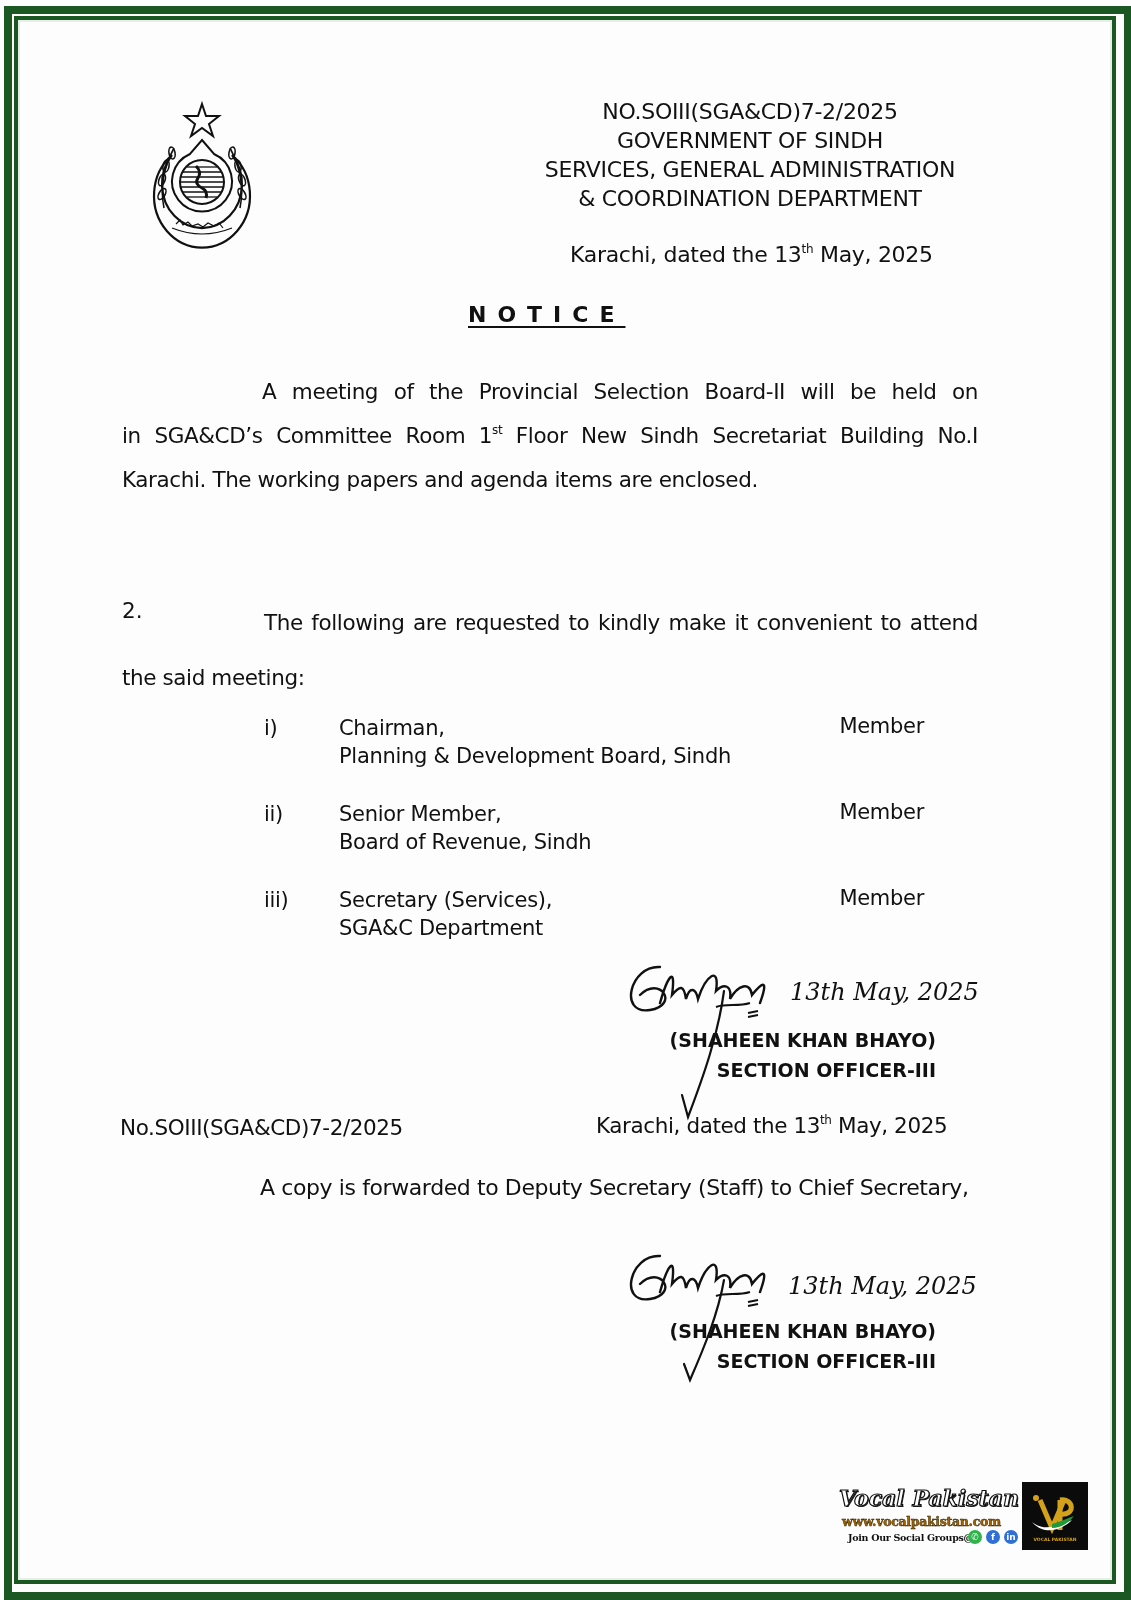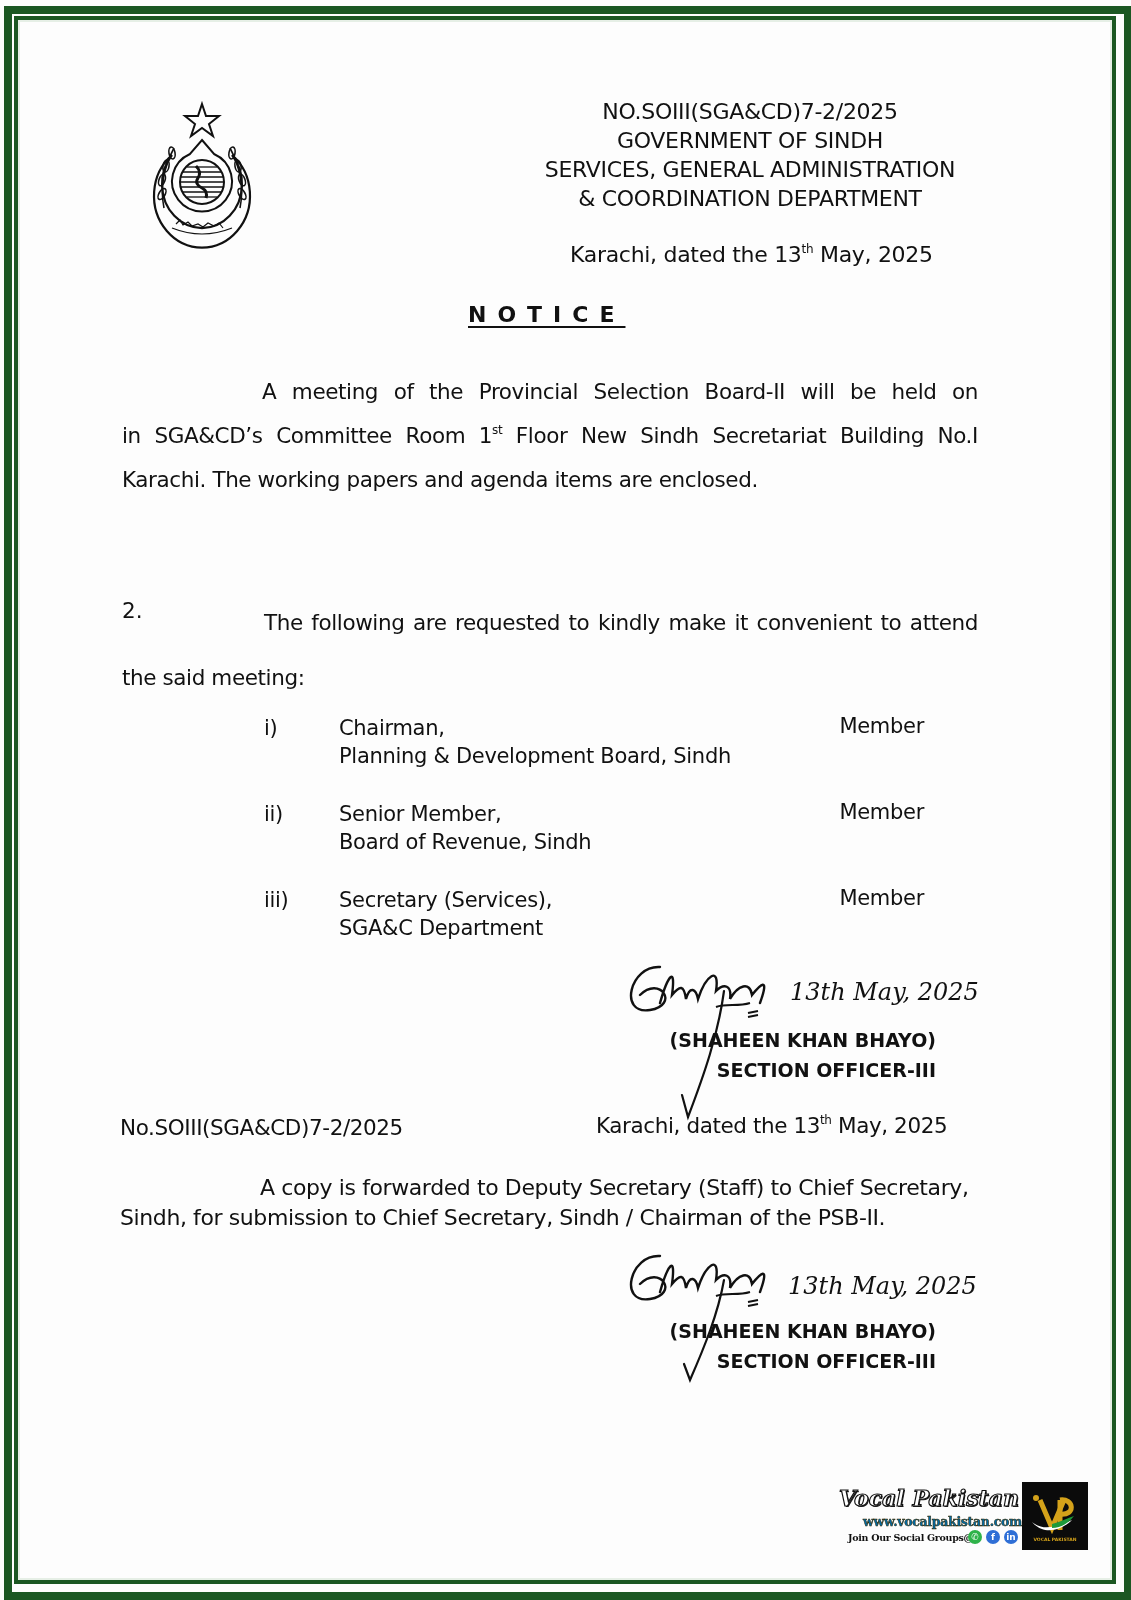--- a/index.html
+++ b/index.html
@@ -39,22 +39,22 @@
   .handdate { font-family: "DejaVu Serif", serif; font-style: italic; font-size: 24px; position: absolute; white-space: nowrap; }
   .copy { position: absolute; left: 120px; font-size: 22px; line-height: 30px; letter-spacing: -0.4px; width: 860px; }
   .watermark { position: absolute; left: 836px; top: 1480px; width: 262px; height: 104px; }
   .wm-brand {
     position: absolute; left: 0; top: 5px; width: 186px; text-align: center;
     font-family: "DejaVu Serif", serif; font-style: italic; font-weight: bold; font-size: 22px;
     color: #fff; -webkit-text-stroke: 1.2px #111; letter-spacing: 0px;
     text-shadow: 1px 1px 0 #222;
   }
   .wm-url {
-    position: absolute; left: 6px; top: 34px; width: 180px; text-align: right;
-    font-family: "DejaVu Serif", serif; font-weight: bold; font-size: 12.5px; color: #0369a1;
+    position: absolute; left: 6px; top: 34px; width: 180px; text-align: left;
+    font-family: "DejaVu Serif", serif; font-weight: bold; font-size: 12.5px; color: #a16207;
     -webkit-text-stroke: 0.5px #3a2a00; letter-spacing: -0.3px;
   }
   .wm-join {
     position: absolute; left: 12px; top: 52px; font-family: "DejaVu Serif", serif; font-weight: bold;
     font-size: 9.5px; color: #111; letter-spacing: -0.3px;
   }
   .wm-social { position: absolute; top: 50px; width: 14px; height: 14px; border-radius: 50%; color: #fff; font-size: 9px; font-weight: bold; text-align: center; line-height: 14px; font-family: "DejaVu Sans", sans-serif; }
   .wm-logo { position: absolute; left: 186px; top: 2px; width: 66px; height: 68px; background: #0b0b0b; }
   .wm-logo-text { position: absolute; left: 0; width: 66px; bottom: 8px; text-align: center; color: #d4a21a; font-size: 4.5px; font-family: "DejaVu Sans", sans-serif; font-weight: bold; }
 </style>
@@ -143,21 +143,20 @@
   <div>(SHAHEEN KHAN BHAYO)</div>
   <div>SECTION OFFICER-III</div>
 </div>
 
 <div class="abs" style="left:120px; top:1115px; font-size:21.5px; letter-spacing:-0.4px;">No.SOIII(SGA&amp;CD)7-2/2025</div>
 <div class="abs" style="left:596px; top:1113px; font-size:21.5px; letter-spacing:-0.4px;">
   <span>Karachi, dated the 13</span><sup>th</sup><span> May, 2025</span>
 </div>
 <div class="copy" style="top:1173px;">
   <div style="white-space:nowrap;"><span class="indent"></span><span>A copy is forwarded to Deputy Secretary (Staff) to Chief Secretary,</span></div>
-  <div style="white-space:nowrap;">Sindh, for submission to Chief Secretary, Sindh / Chairman of the PSB-II.</div>
 </div>
 
 <svg class="sig-svg" style="left:620px; top:1248px;" width="170" height="140" viewBox="0 0 170 140">
   <path d="M40,8 C10,6 -2,56 30,51 C60,46 40,16 20,36 M40,44 C48,16 56,6 52,36 C60,26 64,26 66,40 C70,26 76,30 78,40 C86,16 100,6 96,32 C104,24 112,26 110,40 C118,26 130,22 132,36 C140,26 150,16 140,44" fill="none" stroke="#111" stroke-width="2.4" stroke-linecap="round"></path>
   <path d="M104,32 C98,66 84,100 70,132 L64,116" fill="none" stroke="#111" stroke-width="2.2" stroke-linecap="round"></path>
   <path d="M96,48 C106,44 118,48 130,44 M128,54 l10,-2 M128,58 l10,-2" fill="none" stroke="#111" stroke-width="2"></path>
 </svg>
 <div class="handdate" style="left:788px; top:1272px;">13th May, 2025</div>
 <div class="sig-block" style="left:596px; top:1316px; width:340px;">
   <div>(SHAHEEN KHAN BHAYO)</div>

